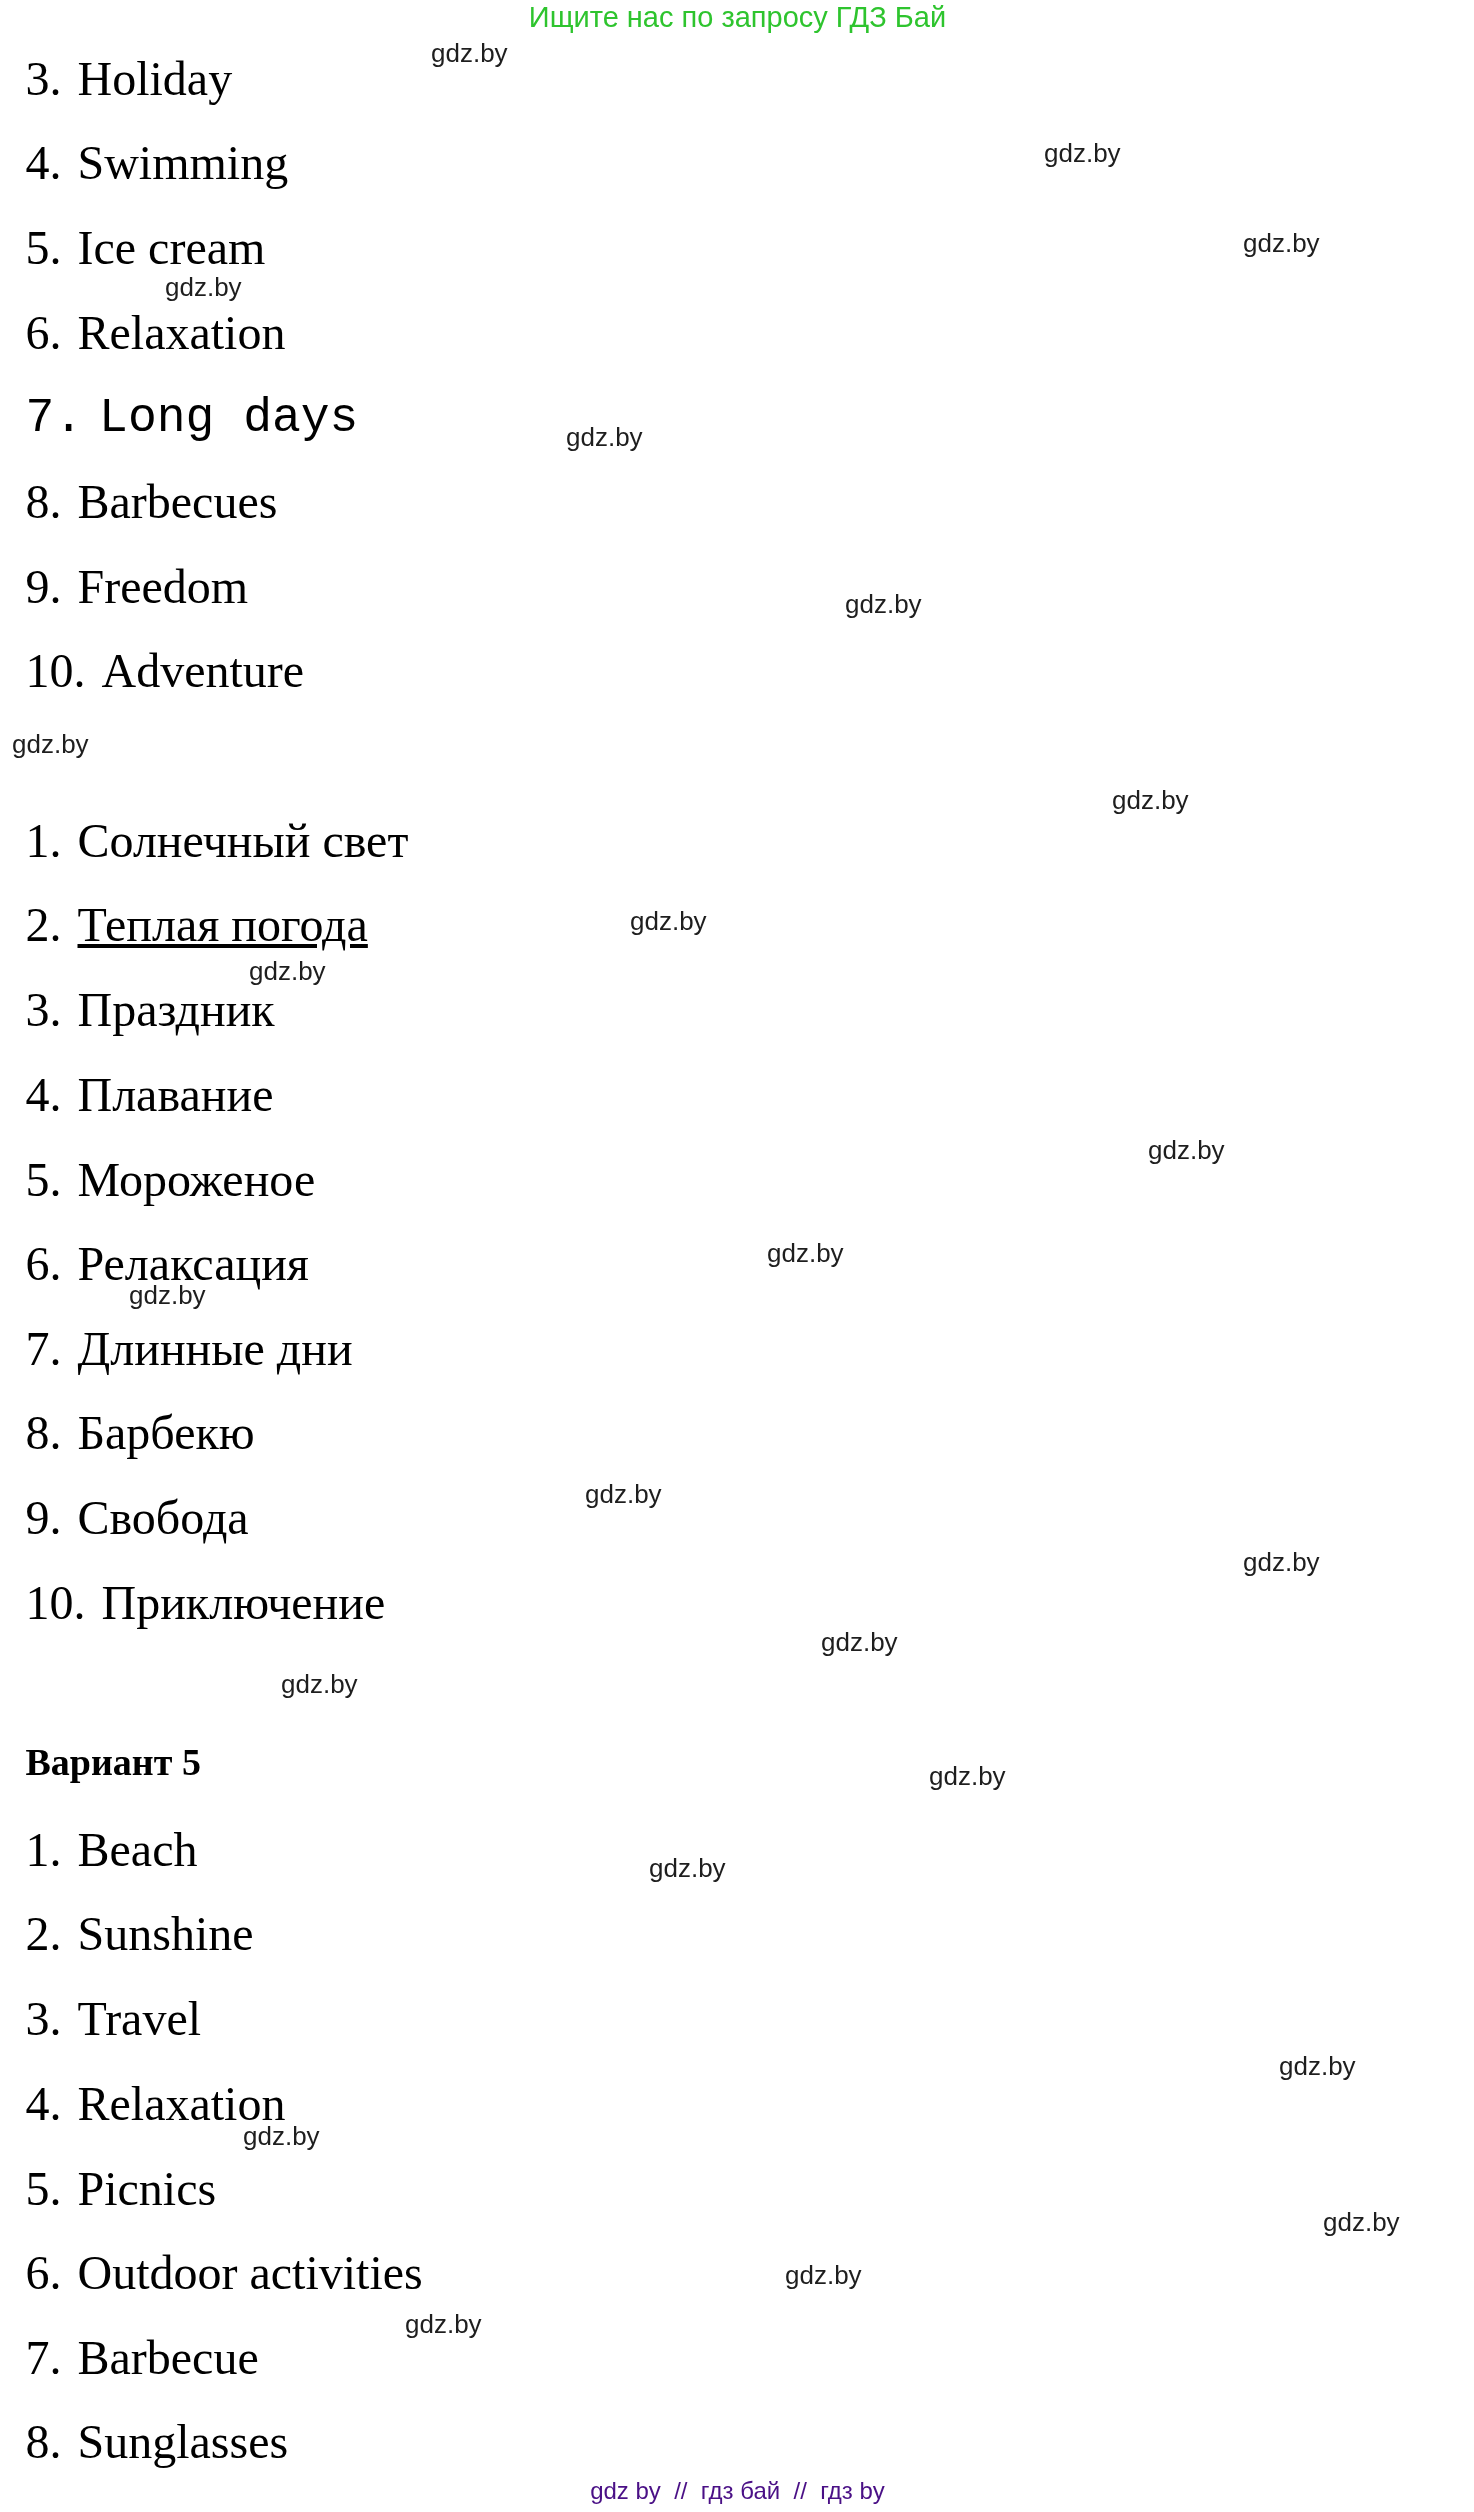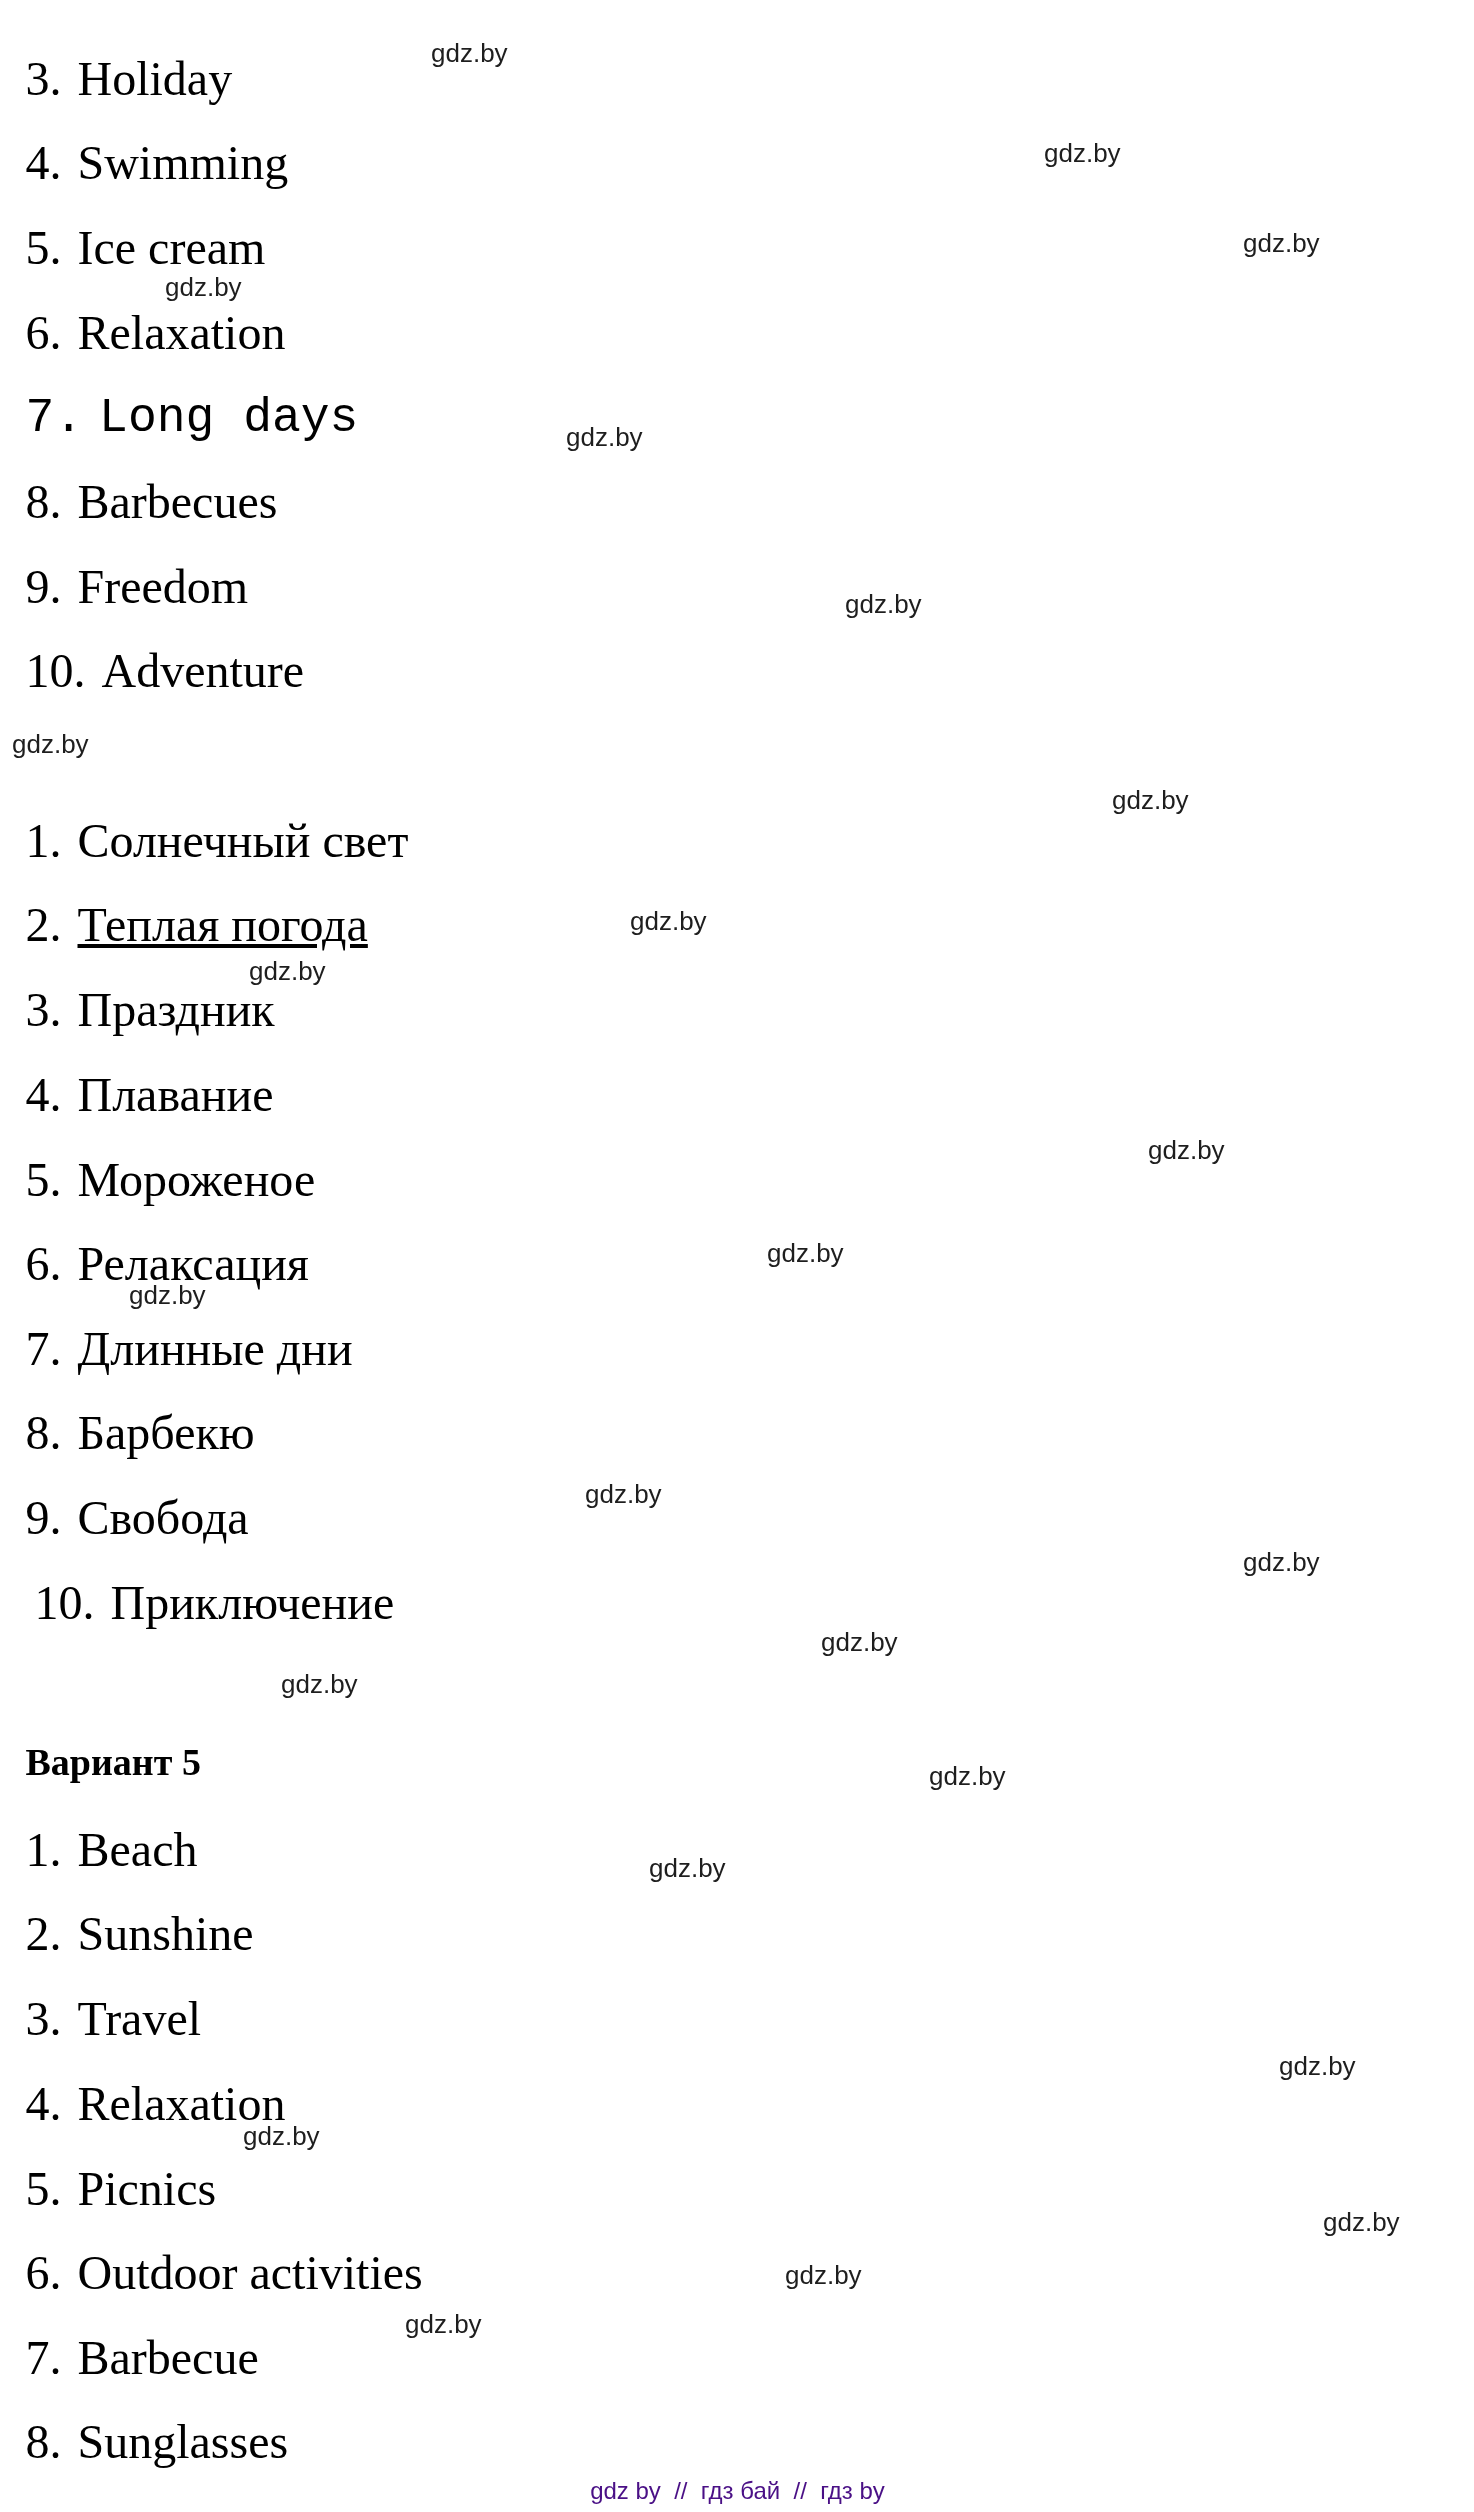--- a/index.html
+++ b/index.html
@@ -55,20 +55,21 @@
     font-size: 24px;
     line-height: 1;
     color: #4a1086;
     white-space: pre;
   }
 </style>
 </head>
 <body>
 
 <div class="page" style="background: rgb(255, 255, 255);">
+  <div class="promo-header" style="color: rgb(46, 196, 46);">Ищите нас по запросу ГДЗ Бай</div>
 
   <div id="watermarks-layer">
       <div class="watermark" style="left: 431px; top: 40px;">gdz.by</div>
       <div class="watermark" style="left: 1044px; top: 140px;">gdz.by</div>
       <div class="watermark" style="left: 1243px; top: 230px;">gdz.by</div>
       <div class="watermark" style="left: 165px; top: 274px;">gdz.by</div>
       <div class="watermark" style="left: 566px; top: 424px;">gdz.by</div>
       <div class="watermark" style="left: 845px; top: 591px;">gdz.by</div>
       <div class="watermark" style="left: 12px; top: 731px;">gdz.by</div>
       <div class="watermark" style="left: 1112px; top: 787px;">gdz.by</div>
@@ -101,21 +102,21 @@
       <div class="list-item" style="top: 647px;"><span class="num">10.</span><span class="txt">Adventure</span></div>
       <div class="list-item" style="top: 817px;"><span class="num">1.</span><span class="txt">Солнечный свет</span></div>
       <div class="list-item" style="top: 901px; text-decoration: underline;"><span class="num">2.</span><span class="txt">Теплая погода</span></div>
       <div class="list-item" style="top: 986px;"><span class="num">3.</span><span class="txt">Праздник</span></div>
       <div class="list-item" style="top: 1071px;"><span class="num">4.</span><span class="txt">Плавание</span></div>
       <div class="list-item" style="top: 1156px;"><span class="num">5.</span><span class="txt">Мороженое</span></div>
       <div class="list-item" style="top: 1240px;"><span class="num">6.</span><span class="txt">Релаксация</span></div>
       <div class="list-item" style="top: 1325px;"><span class="num">7.</span><span class="txt">Длинные дни</span></div>
       <div class="list-item" style="top: 1409px;"><span class="num">8.</span><span class="txt">Барбекю</span></div>
       <div class="list-item" style="top: 1494px;"><span class="num">9.</span><span class="txt">Свобода</span></div>
-      <div class="list-item" style="top: 1579px; margin-left: 9px;"><span class="num">10.</span><span class="txt">Приключение</span></div>
+      <div class="list-item" style="top: 1579px;"><span class="num">10.</span><span class="txt">Приключение</span></div>
       <div class="variant-heading" style="top: 1743px;">Вариант 5</div>
       <div class="list-item" style="top: 1826px;"><span class="num">1.</span><span class="txt">Beach</span></div>
       <div class="list-item" style="top: 1910px;"><span class="num">2.</span><span class="txt">Sunshine</span></div>
       <div class="list-item" style="top: 1995px;"><span class="num">3.</span><span class="txt">Travel</span></div>
       <div class="list-item" style="top: 2080px;"><span class="num">4.</span><span class="txt">Relaxation</span></div>
       <div class="list-item" style="top: 2165px;"><span class="num">5.</span><span class="txt">Picnics</span></div>
       <div class="list-item" style="top: 2249px;"><span class="num">6.</span><span class="txt">Outdoor activities</span></div>
       <div class="list-item" style="top: 2334px;"><span class="num">7.</span><span class="txt">Barbecue</span></div>
       <div class="list-item" style="top: 2418px;"><span class="num">8.</span><span class="txt">Sunglasses</span></div>
     </div>

